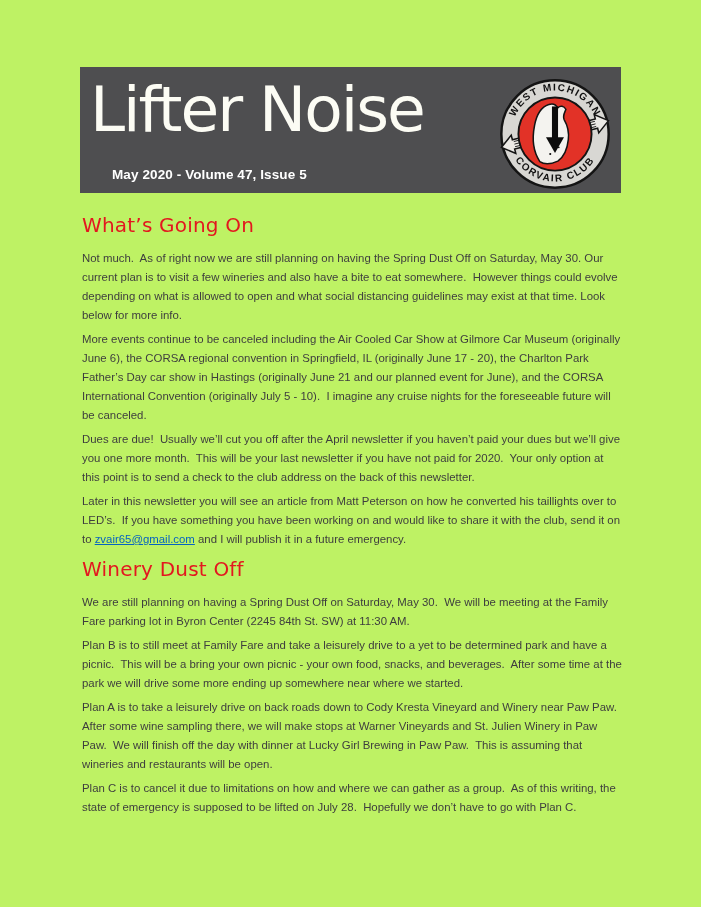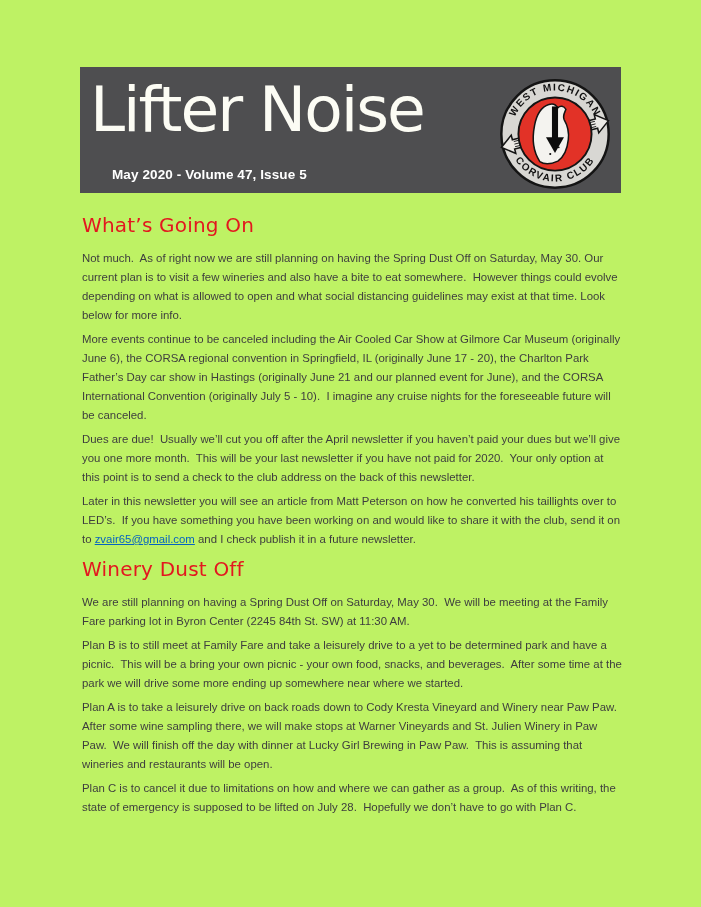--- a/index.html
+++ b/index.html
@@ -85,21 +85,21 @@
     </svg>
   </header>
 
   <main class="content">
 
     <h2 class="section-heading">What’s Going On</h2>
 
     <p>Not much.  As of right now we are still planning on having the Spring Dust Off on Saturday, May 30. Our current plan is to visit a few wineries and also have a bite to eat somewhere.  However things could evolve depending on what is allowed to open and what social distancing guidelines may exist at that time. Look below for more info.</p>
     <p>More events continue to be canceled including the Air Cooled Car Show at Gilmore Car Museum (originally June 6), the CORSA regional convention in Springfield, IL (originally June 17 - 20), the Charlton Park Father’s Day car show in Hastings (originally June 21 and our planned event for June), and the CORSA International Convention (originally July 5 - 10).  I imagine any cruise nights for the foreseeable future will be canceled.</p>
     <p>Dues are due!  Usually we’ll cut you off after the April newsletter if you haven’t paid your dues but we’ll give you one more month.  This will be your last newsletter if you have not paid for 2020.  Your only option at this point is to send a check to the club address on the back of this newsletter.</p>
-    <p><span>Later in this newsletter you will see an article from Matt Peterson on how he converted his taillights over to LED’s.  If you have something you have been working on and would like to share it with the club, send it on to </span><a class="email" href="#">zvair65@gmail.com</a><span> and I check publish it in a future newsletter.</span></p>
+    <p><span>Later in this newsletter you will see an article from Matt Peterson on how he converted his taillights over to LED’s.  If you have something you have been working on and would like to share it with the club, send it on to </span><a class="email" href="#">zvair65@gmail.com</a><span> and I will publish it in a future emergency.</span></p>
 
     <h2 class="section-heading">Winery Dust Off</h2>
 
     <p>We are still planning on having a Spring Dust Off on Saturday, May 30.  We will be meeting at the Family Fare parking lot in Byron Center (2245 84th St. SW) at 11:30 AM.</p>
     <p>Plan B is to still meet at Family Fare and take a leisurely drive to a yet to be determined park and have a picnic.  This will be a bring your own picnic - your own food, snacks, and beverages.  After some time at the park we will drive some more ending up somewhere near where we started.</p>
     <p>Plan A is to take a leisurely drive on back roads down to Cody Kresta Vineyard and Winery near Paw Paw.  After some wine sampling there, we will make stops at Warner Vineyards and St. Julien Winery in Paw Paw.  We will finish off the day with dinner at Lucky Girl Brewing in Paw Paw.  This is assuming that wineries and restaurants will be open.</p>
     <p>Plan C is to cancel it due to limitations on how and where we can gather as a group.  As of this writing, the state of emergency is supposed to be lifted on July 28.  Hopefully we don’t have to go with Plan C.</p>
 
   </main>
 

